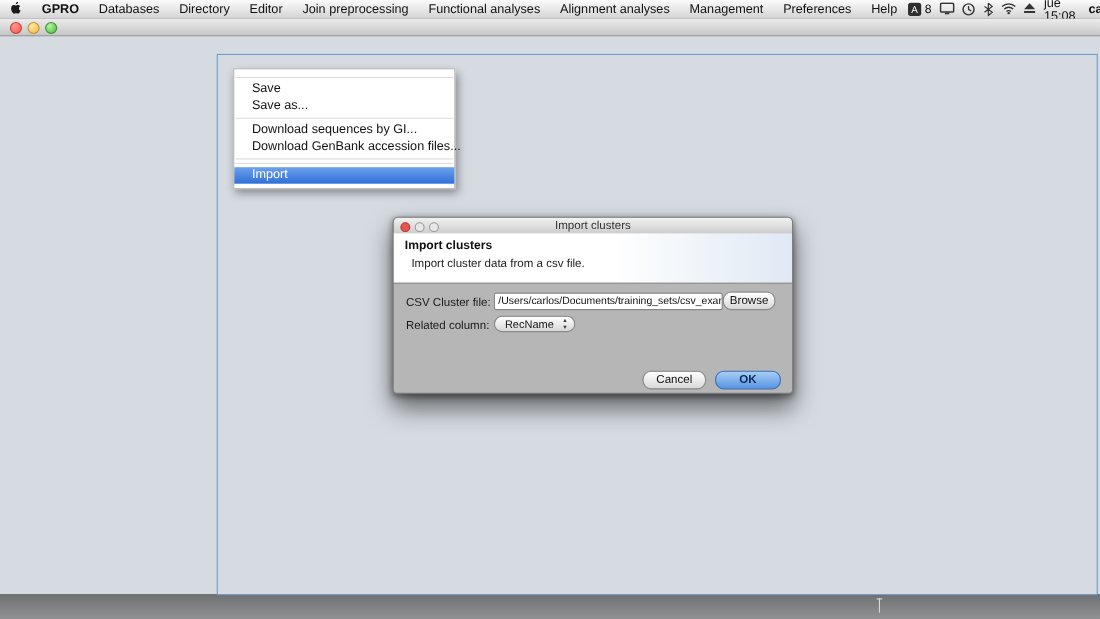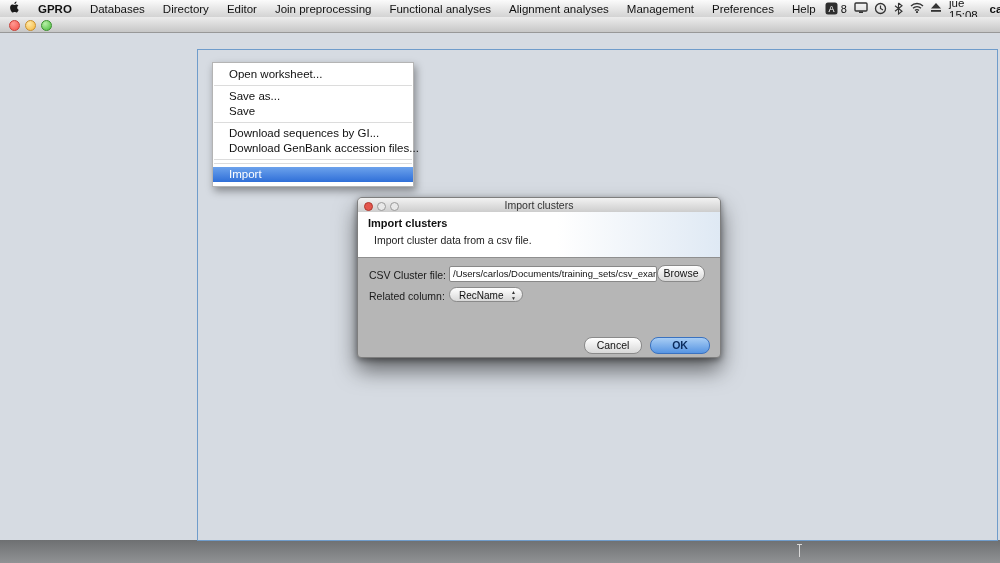--- a/index.html
+++ b/index.html
@@ -1042,24 +1042,23 @@
       <div id="hthumb"></div>
     </div>
   <div id="statusbar">
     <span id="assoc-link">Associated database:</span>
     <span id="assoc-val">Not associated</span>
   </div>
   <div id="bluebox"></div>
 </div>
 
 <div id="filemenu" class="abs">
-    <div class="fm-item">Open worksheet...</div>
     <div class="fm-sep"></div>
+    <div class="fm-item">Save</div>
     <div class="fm-item">Save as...</div>
-    <div class="fm-item">Save</div>
     <div class="fm-sep"></div>
     <div class="fm-item">Download sequences by GI...</div>
     <div class="fm-item">Download GenBank accession files...</div>
     <div class="fm-sep"></div>
     <div class="fm-sep"></div>
     <div class="fm-item sel">Import</div>
   </div>
 
 <div id="dialog" class="abs">
   <div id="dlg-titlebar">

